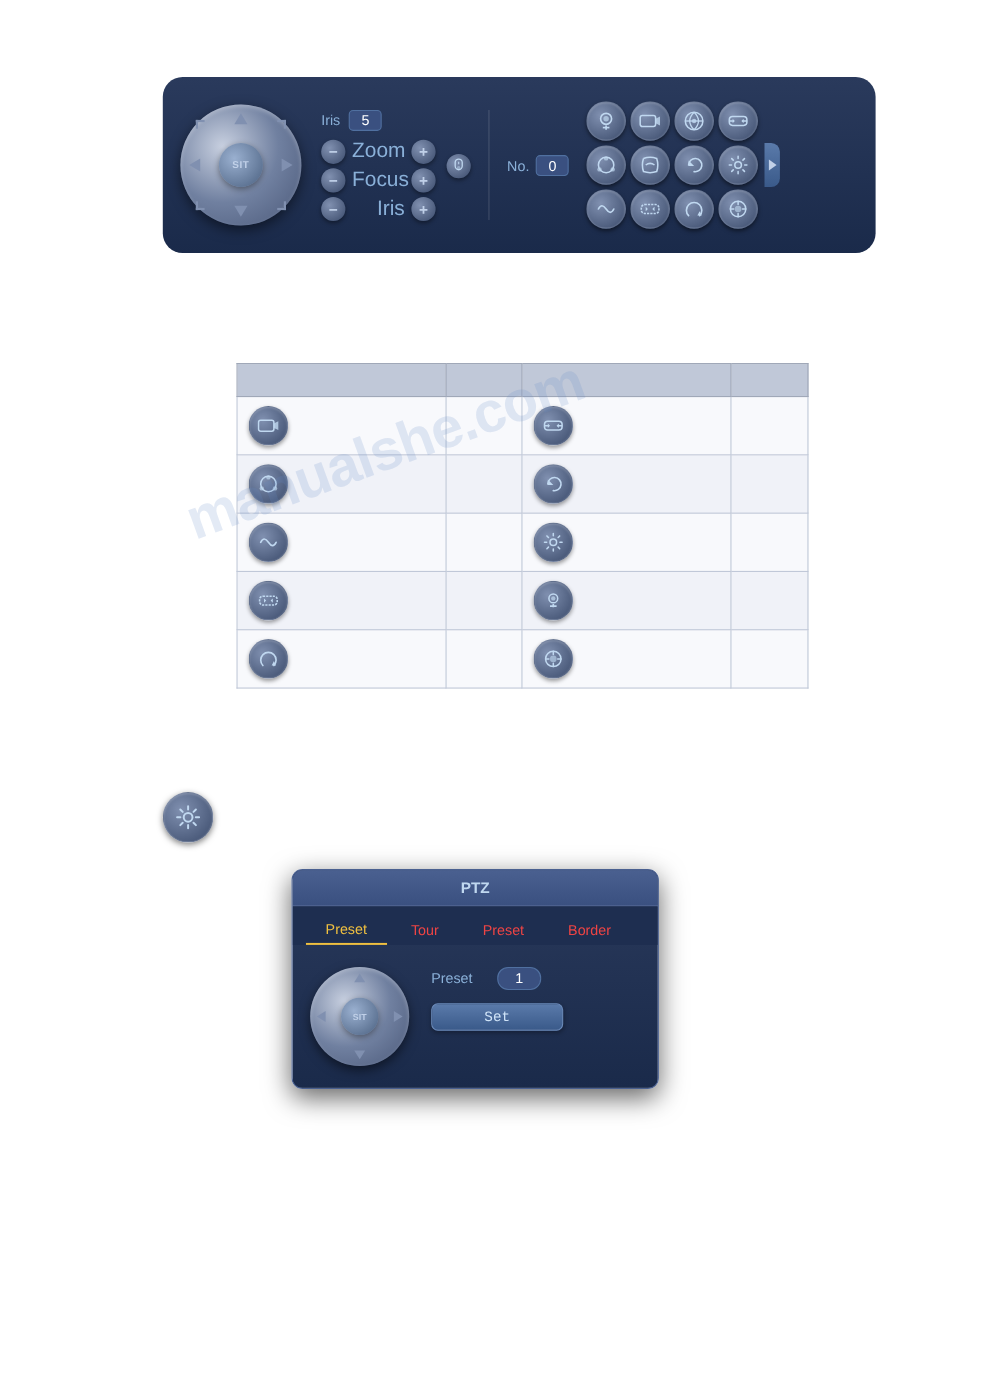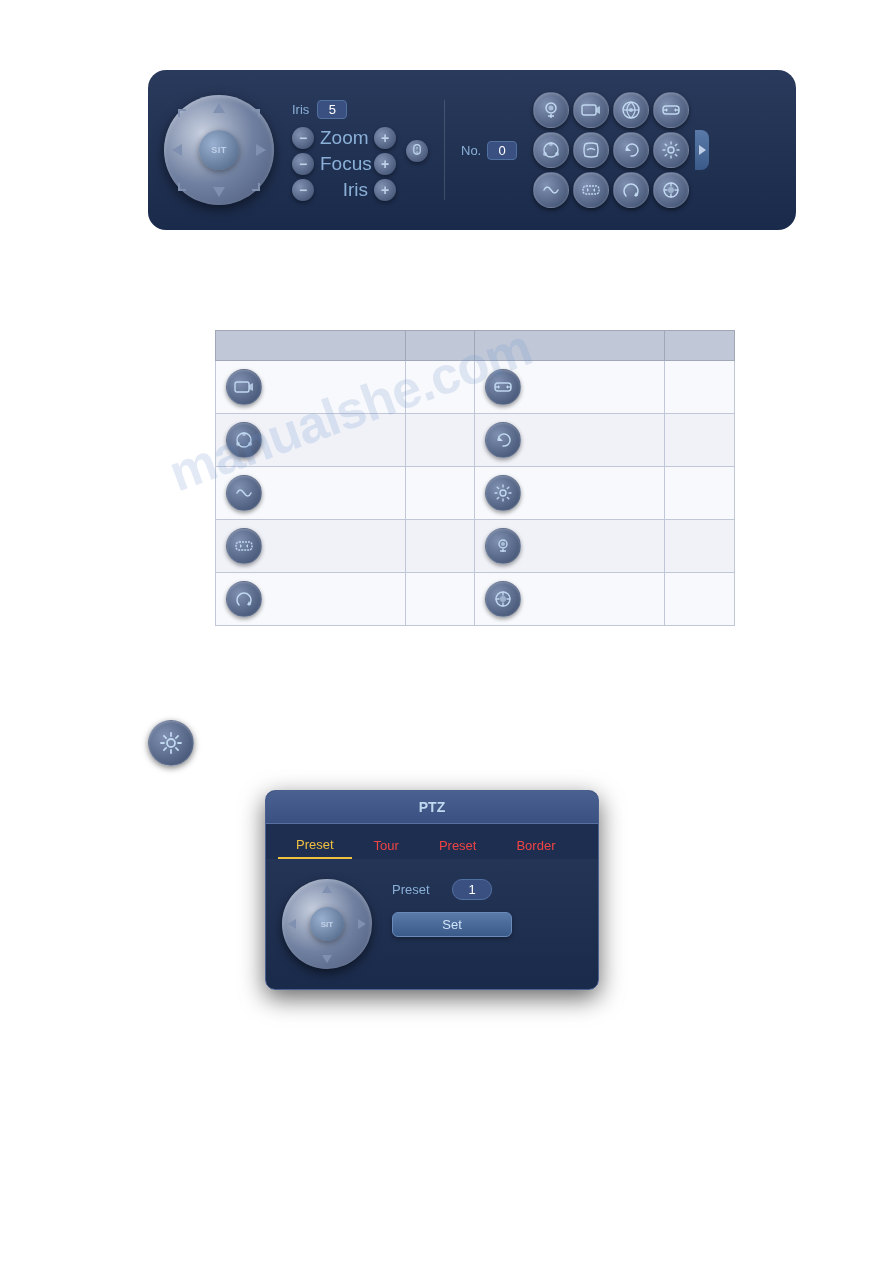--- a/index.html
+++ b/index.html
@@ -478,20 +478,21 @@
       background: linear-gradient(180deg, #5a7aaa, #3a5a8a);
       color: #d0e4f8;
       border: 1px solid #6a8aba;
       border-radius: 6px;
       padding: 4px 24px;
       font-size: 13px;
       cursor: pointer;
       box-shadow: 0 2px 4px rgba(0,0,0,0.3);
       width: 120px;
       text-align: center;
+      font-family: Liberation Mono, monospace;
     }
 
     
     .watermark {
       position: absolute;
       top: 380px;
       left: 160px;
       font-size: 52px;
       color: rgba(100,140,200,0.18);
       font-weight: bold;

